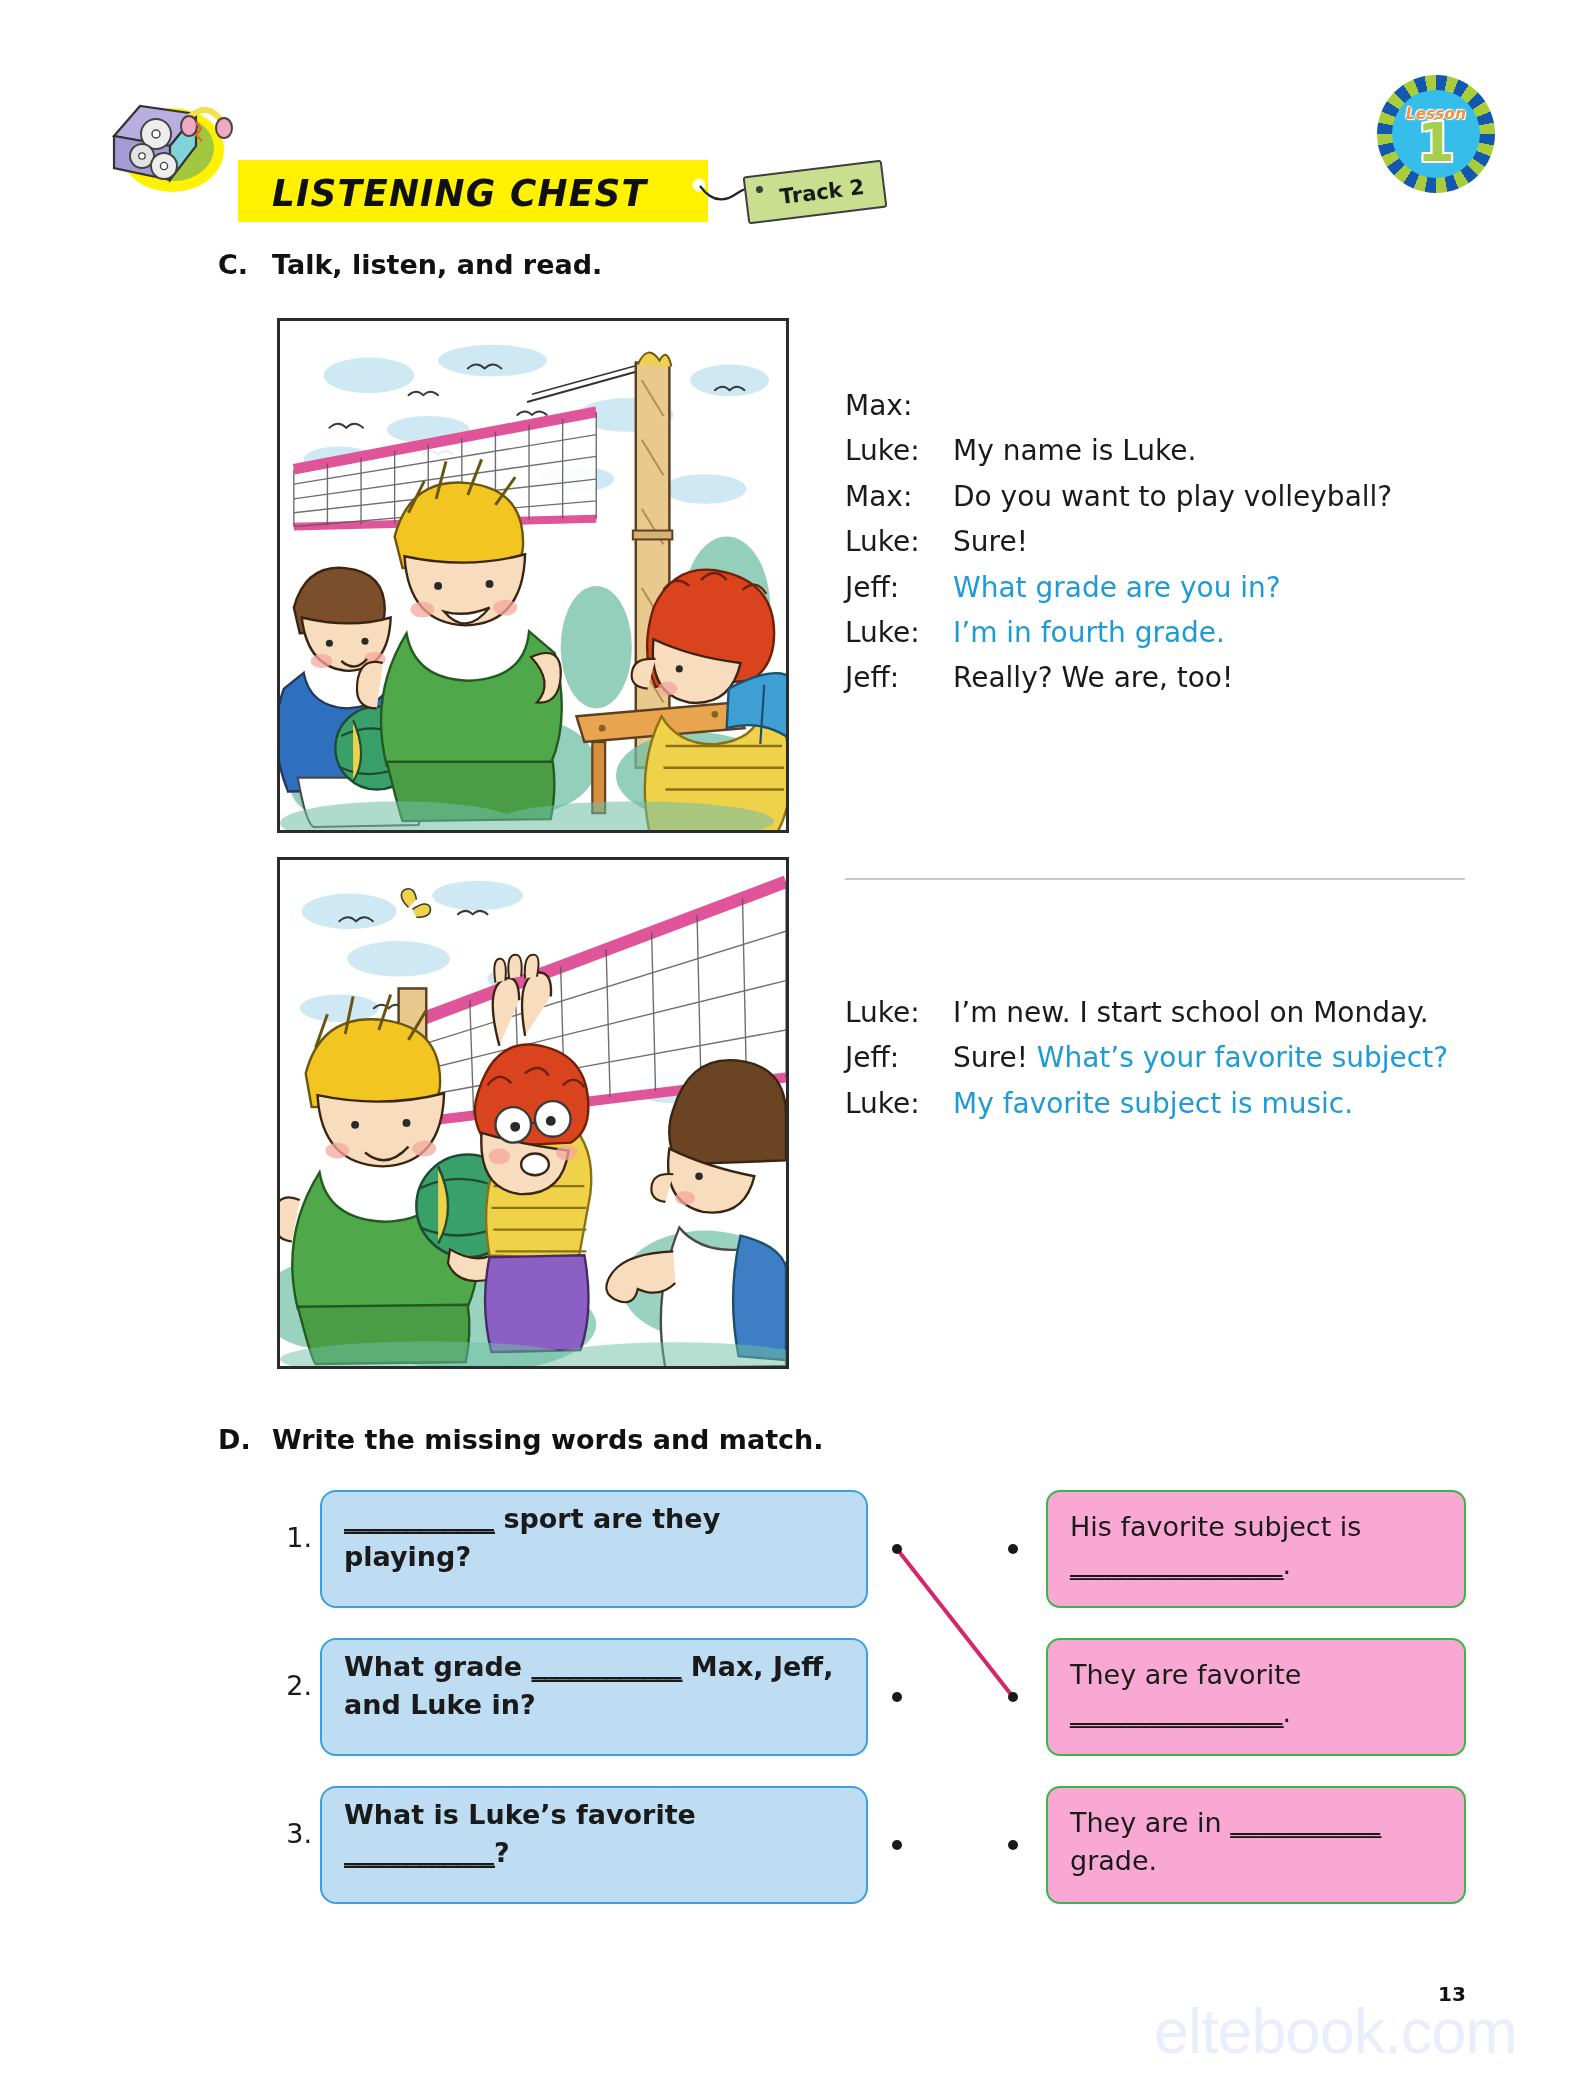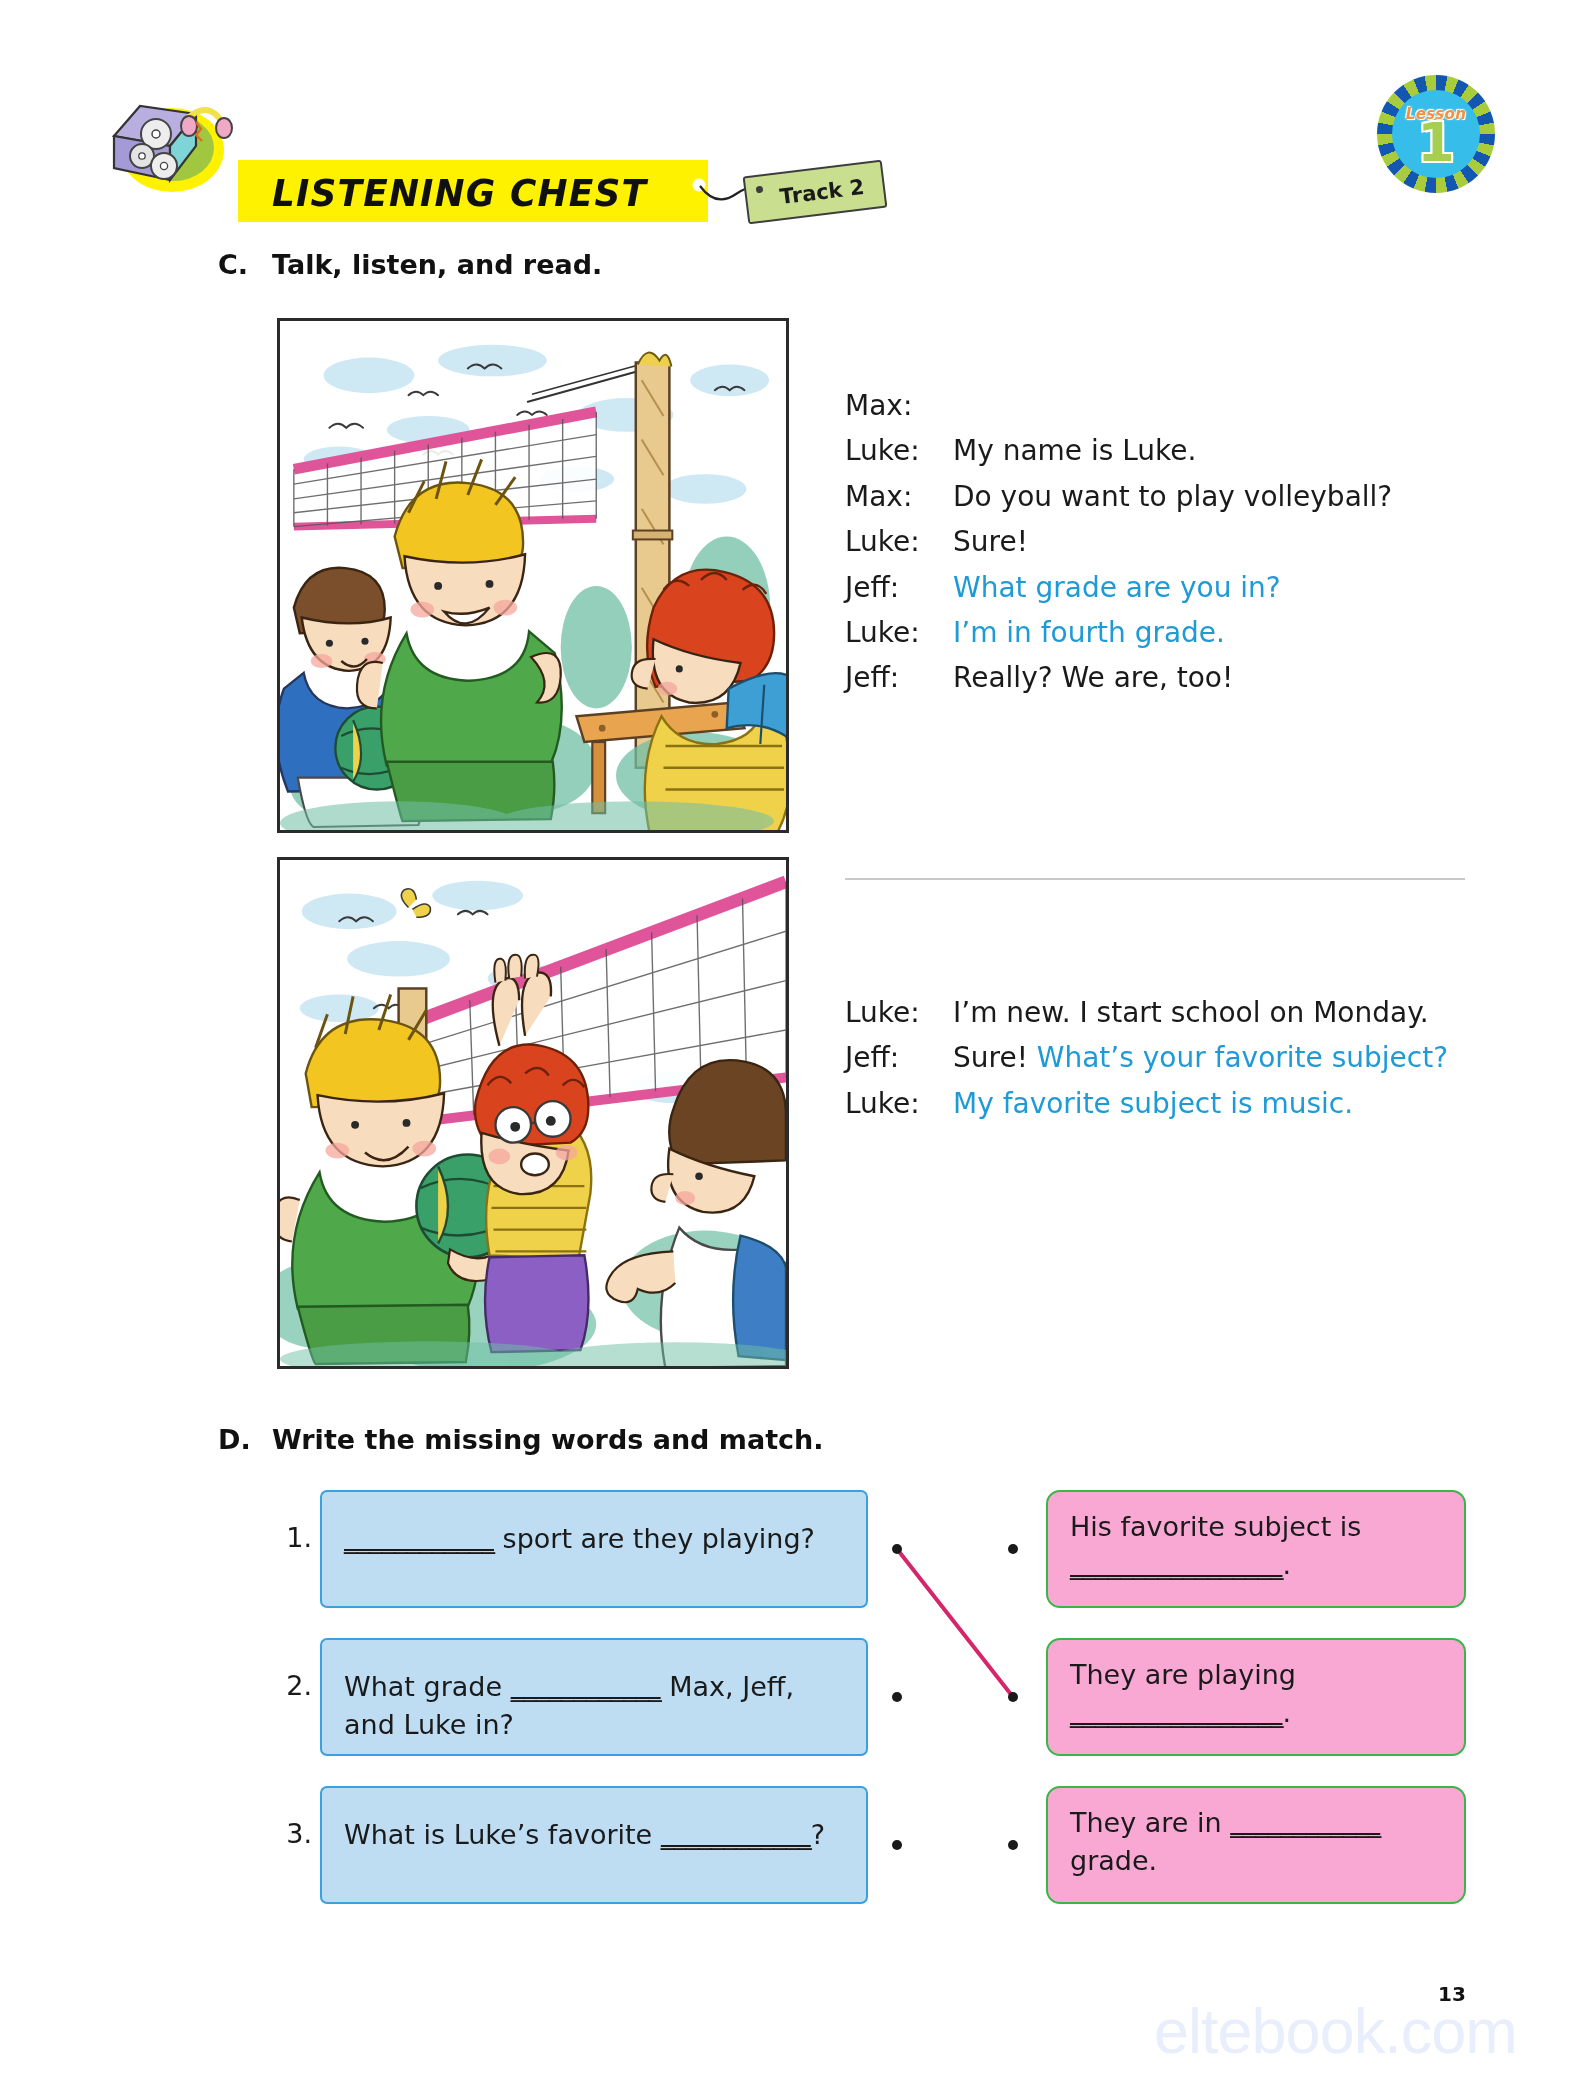--- a/index.html
+++ b/index.html
@@ -162,25 +162,26 @@
     width: 40px; text-align: right;
     font-family: "DejaVu Sans", sans-serif;
     font-size: 27px; color: #1a1a1a;
   }
 
   .qbox {
     position: absolute; left: 320px; top: 0;
     width: 548px; height: 118px;
     background: #bedcf2;
     border: 2.5px solid #3aa0de;
-    border-radius: 7px;
-    padding: 28px 20px 0 22px;
+    border-radius: 16px;
+    padding: 8px 20px 0 22px;
     font-family: "DejaVu Sans", sans-serif;
     font-size: 27px; color: #1a1a1a;
     line-height: 1.42;
+    font-weight: bold;
   }
 
   .abox {
     position: absolute; left: 1046px; top: 0;
     width: 420px; height: 118px;
     background: #f9a8d4;
     border: 2.5px solid #3bb54a;
     border-radius: 14px;
     padding: 16px 20px 0 22px;
     font-family: "DejaVu Sans", sans-serif;
@@ -556,21 +557,21 @@
       <div class="dot dot-left"></div>
       <div class="dot dot-right"></div>
       <div class="abox"><span>His favorite subject is </span><span class="blank">_________________</span><span>.</span></div>
     </div>
 
     <div class="match-row" id="match-row-2">
       <div class="item-number">2.</div>
       <div class="qbox"><span>What grade </span><span class="blank">____________</span><span> Max, Jeff, and Luke in?</span></div>
       <div class="dot dot-left"></div>
       <div class="dot dot-right"></div>
-      <div class="abox"><span>They are playing </span><span class="blank">_________________</span><span>.</span></div>
+      <div class="abox"><span>They are favorite </span><span class="blank">_________________</span><span>.</span></div>
     </div>
 
     <div class="match-row" id="match-row-3">
       <div class="item-number">3.</div>
       <div class="qbox"><span>What is Luke’s favorite </span><span class="blank">____________</span><span>?</span></div>
       <div class="dot dot-left"></div>
       <div class="dot dot-right"></div>
       <div class="abox"><span>They are in </span><span class="blank">____________</span><span> grade.</span></div>
     </div>
   </div>

